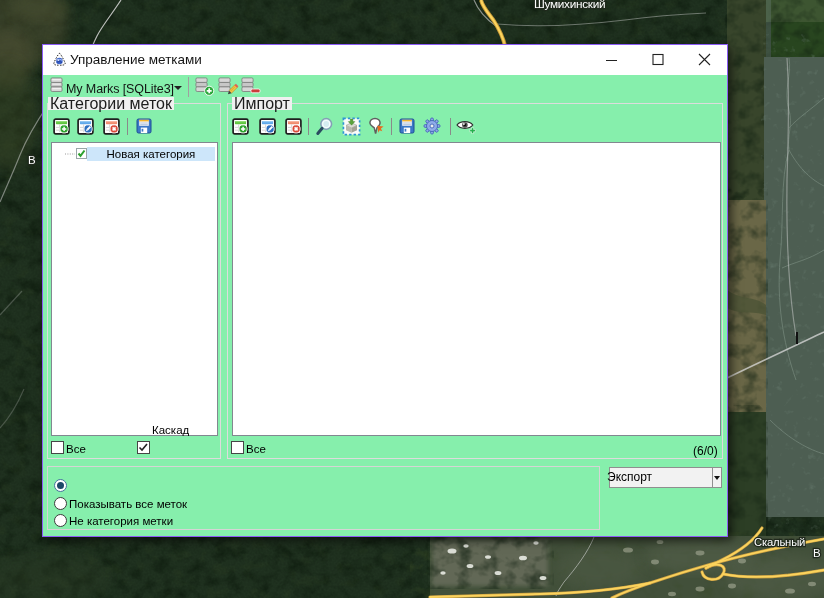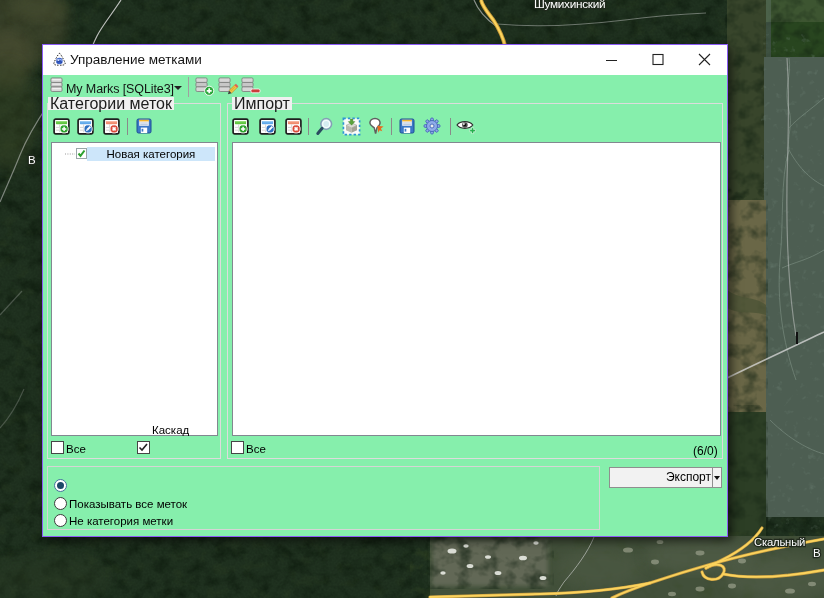--- a/index.html
+++ b/index.html
@@ -392,18 +392,18 @@
  <div style="position:absolute;left:4px;top:421px;width:553px;height:64px;border:1px solid #d5d5d5">
   <div class="radio" style="left:6px;top:12px;border-color:#44749c">
    <div style="position:absolute;left:2px;top:2px;width:7px;height:7px;border-radius:50%;background:#1d4868"></div>
   </div>
   <div class="radio" style="left:6px;top:30px"></div>
   <div class="cblbl" style="left:21px;top:31px">Показывать все меток</div>
   <div class="radio" style="left:6px;top:47px"></div>
   <div class="cblbl" style="left:21px;top:48px">Не категория метки</div>
  </div>
  <div class="btn" style="left:566px;top:422px">
-  <span style="position:absolute;left:-3px;top:0;width:104px;text-align:right">Экспорт</span>
+  <span style="position:absolute;left:-3px;top:0;width:104px;text-align:left">Экспорт</span>
   <div style="position:absolute;right:8px;top:0;width:1px;height:19px;background:#8f8f8f"></div>
   <div style="position:absolute;right:1.5px;top:8px;width:0;height:0;border-left:3px solid transparent;border-right:3px solid transparent;border-top:4px solid #111"></div>
  </div>
 </div>
 </div>
 
 </body></html>

